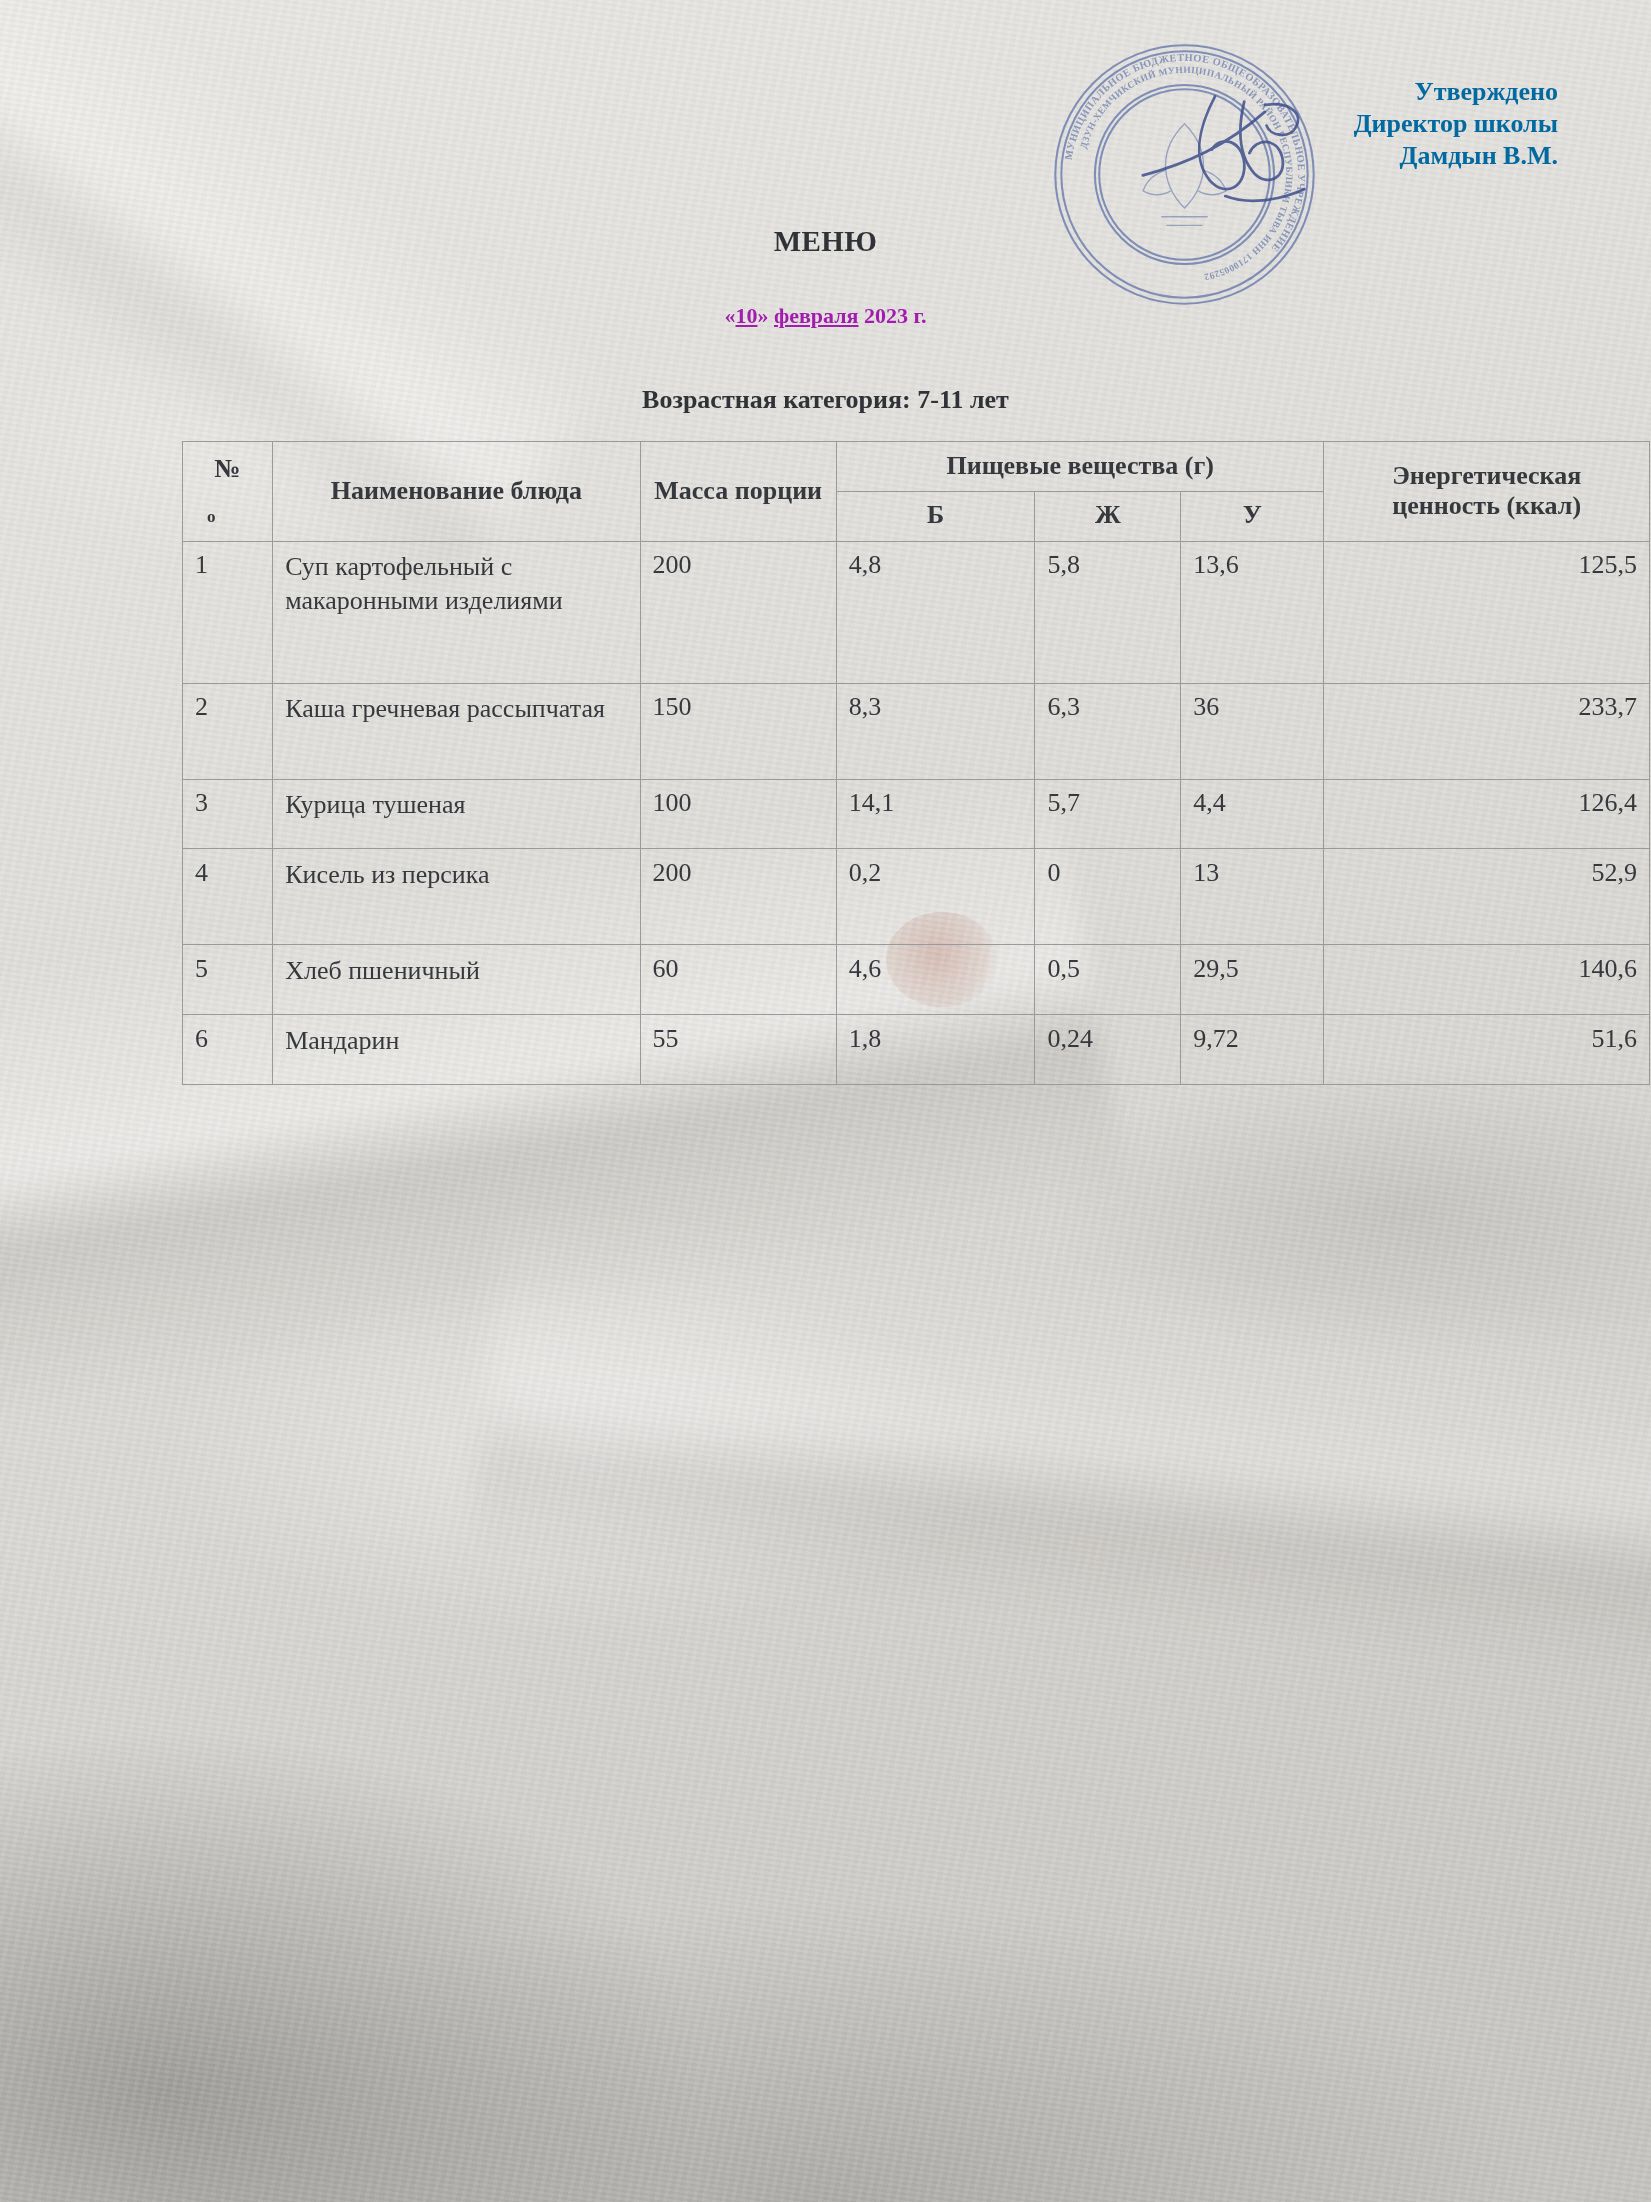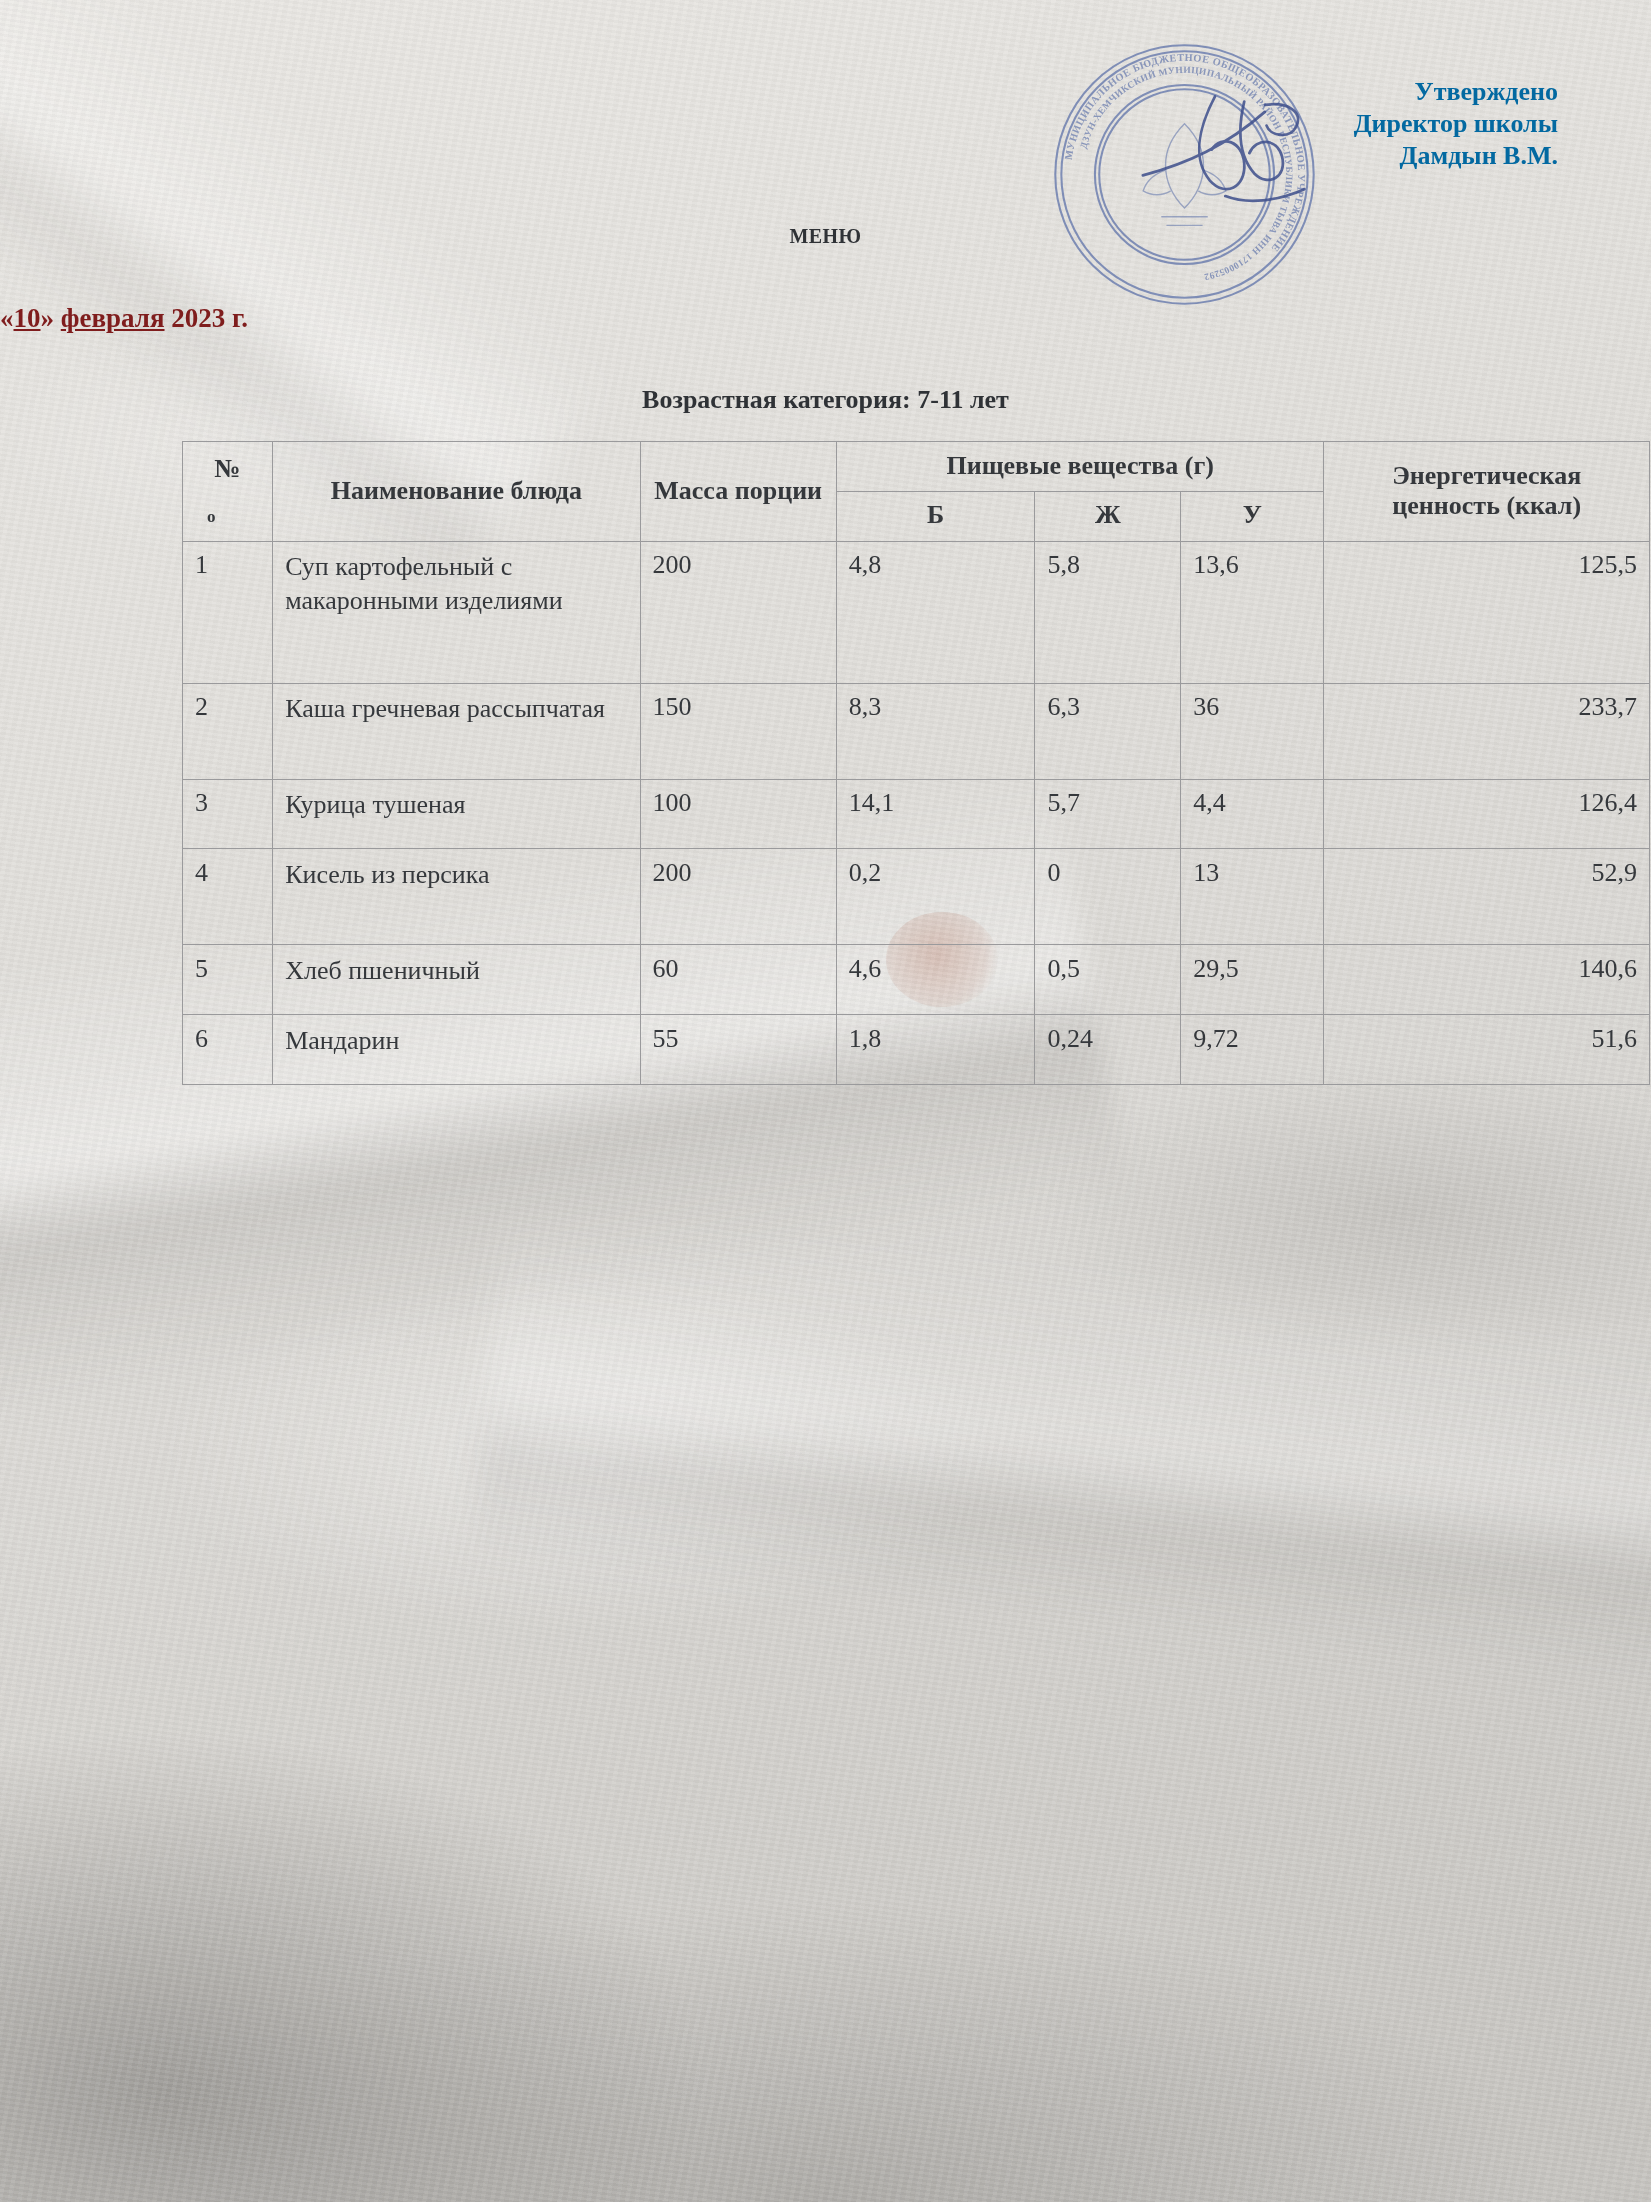--- a/index.html
+++ b/index.html
@@ -89,31 +89,32 @@
     line-height: 1.24;
     color: #0369a1;
   }
 
   .title {
     position: absolute;
     left: 0; right: 0;
     top: 225px;
     text-align: center;
     font-weight: bold;
-    font-size: 20px;
+    font-size: 29px;
     letter-spacing: 0.4px;
     color: #2f3236;
   }
   .subtitle {
     position: absolute;
     left: 0; right: 0;
     top: 303px;
-    font-weight: bold;
-    font-size: 27px;
-    color: #7f1d1d;
+    text-align: center;
+    font-weight: bold;
+    font-size: 22px;
+    color: #a21caf;
   }
   .subtitle .u { text-decoration: underline; }
   .agegroup {
     position: absolute;
     left: 0; right: 0;
     top: 385px;
     text-align: center;
     font-weight: bold;
     font-size: 26px;
     color: #2f3236;

